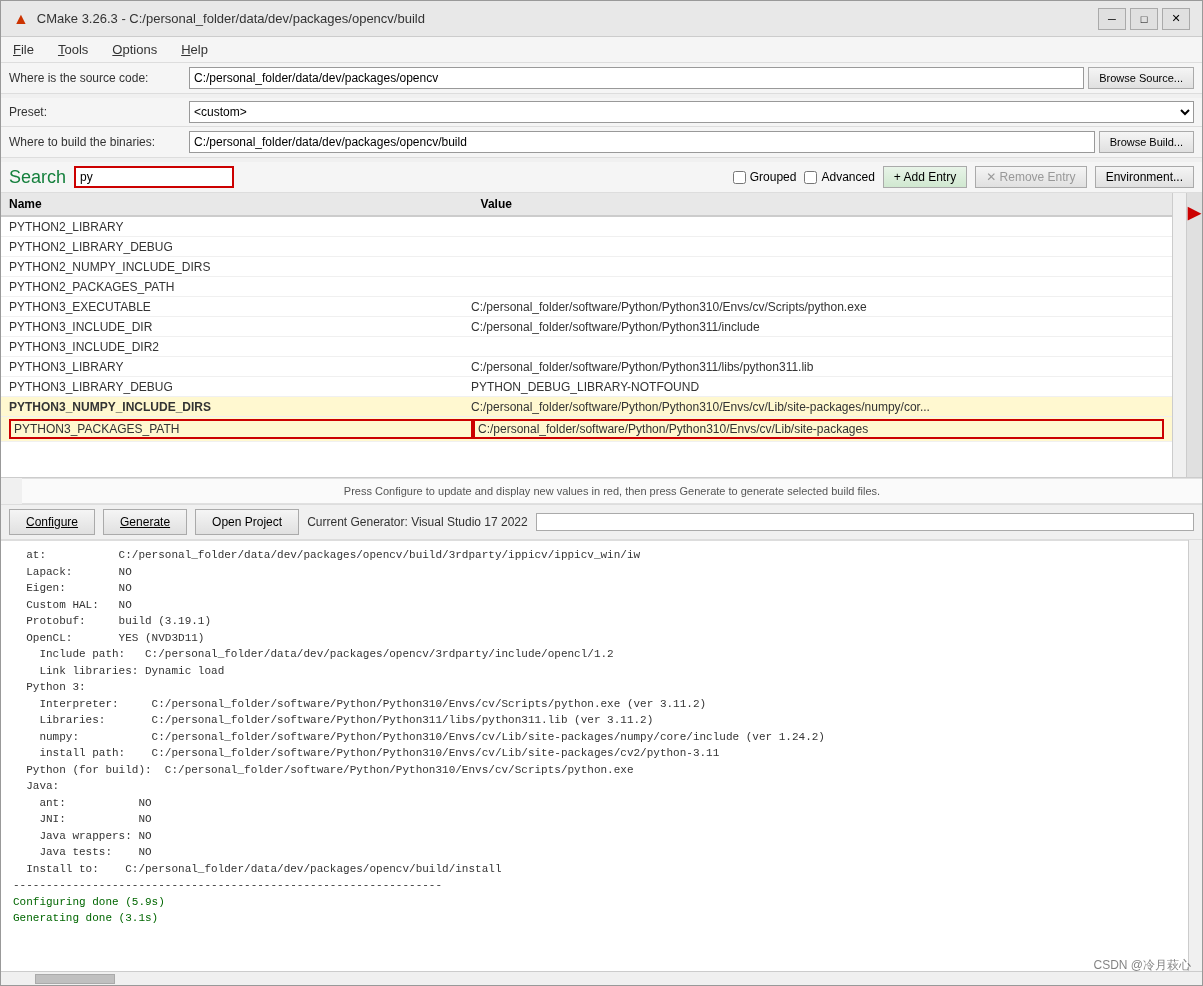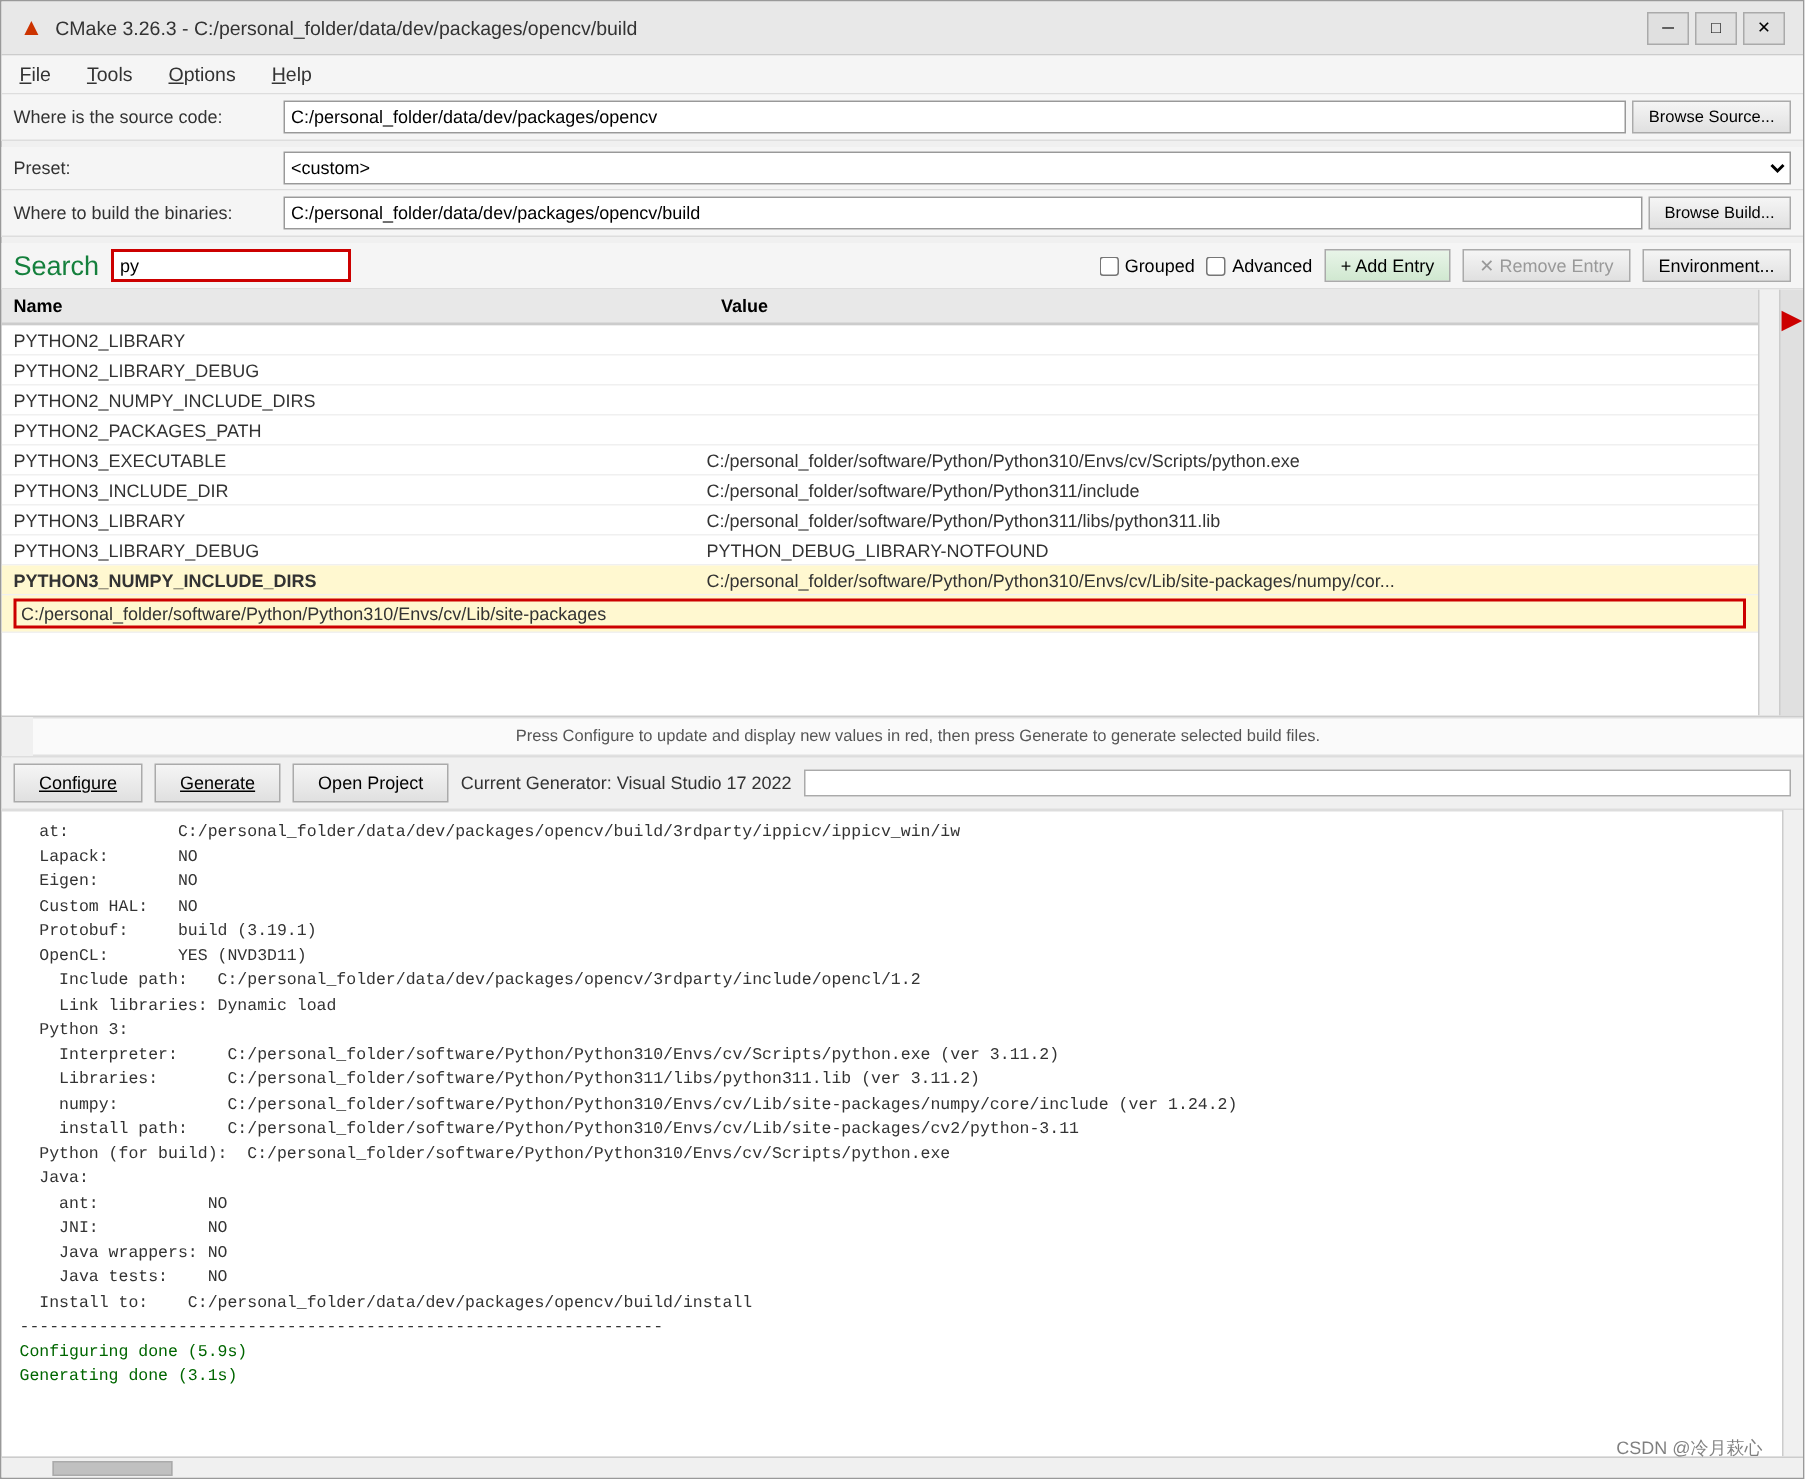--- a/index.html
+++ b/index.html
@@ -151,32 +151,37 @@
           </div>
           <div class="table-row">
             <span class="cell-name">PYTHON3_EXECUTABLE</span>
             <span class="cell-value">C:/personal_folder/software/Python/Python310/Envs/cv/Scripts/python.exe</span>
           </div>
           <div class="table-row">
             <span class="cell-name">PYTHON3_INCLUDE_DIR</span>
             <span class="cell-value">C:/personal_folder/software/Python/Python311/include</span>
           </div>
           <div class="table-row">
+            <span class="cell-name">PYTHON3_INCLUDE_DIR2</span>
+            <span class="cell-value"></span>
+          </div>
+          <div class="table-row">
             <span class="cell-name">PYTHON3_LIBRARY</span>
             <span class="cell-value">C:/personal_folder/software/Python/Python311/libs/python311.lib</span>
           </div>
           <div class="table-row">
             <span class="cell-name">PYTHON3_LIBRARY_DEBUG</span>
             <span class="cell-value">PYTHON_DEBUG_LIBRARY-NOTFOUND</span>
           </div>
           <div class="table-row highlighted" style="background: rgb(255, 248, 208);">
             <span class="cell-name" style="font-weight:bold;">PYTHON3_NUMPY_INCLUDE_DIRS</span>
             <span class="cell-value">C:/personal_folder/software/Python/Python310/Envs/cv/Lib/site-packages/numpy/cor...</span>
           </div>
           <div class="table-row highlighted selected" style="background: rgb(255, 248, 208);">
+            <span class="cell-name" style="border: 2px solid #cc0000; padding: 1px 3px;">PYTHON3_PACKAGES_PATH</span>
             <span class="cell-value" style="border: 2px solid #cc0000; padding: 1px 3px;">C:/personal_folder/software/Python/Python310/Envs/cv/Lib/site-packages</span>
           </div>
         </div>
     </div>
     <div class="scrollbar-v"></div>
     <div class="side-strip">
       <span style="font-size:18px; color:#cc0000; writing-mode: vertical-rl; transform: rotate(180deg); margin-top:8px;">◀</span>
     </div>
   </div>
 
@@ -225,13 +230,13 @@
       </div>
     <div class="scrollbar-v"></div>
   </div>
 
   <div style="height:14px; background:#f0f0f0; border-top:1px solid #ccc; display:flex; align-items:center; padding: 0 4px;">
     <div style="width:80px; height:10px; background:#c0c0c0; border:1px solid #aaa; margin-left:30px;"></div>
   </div>
 
 </div>
 
-<div style="position:fixed; bottom:12px; right:28px; font-size:12px; color:rgba(0,0,0,0.5);">CSDN @冷月萩心</div>
+<div style="position:fixed; bottom:12px; right:12px; font-size:12px; color:rgba(0,0,0,0.5);">CSDN @冷月萩心</div>
 
 </body></html>

